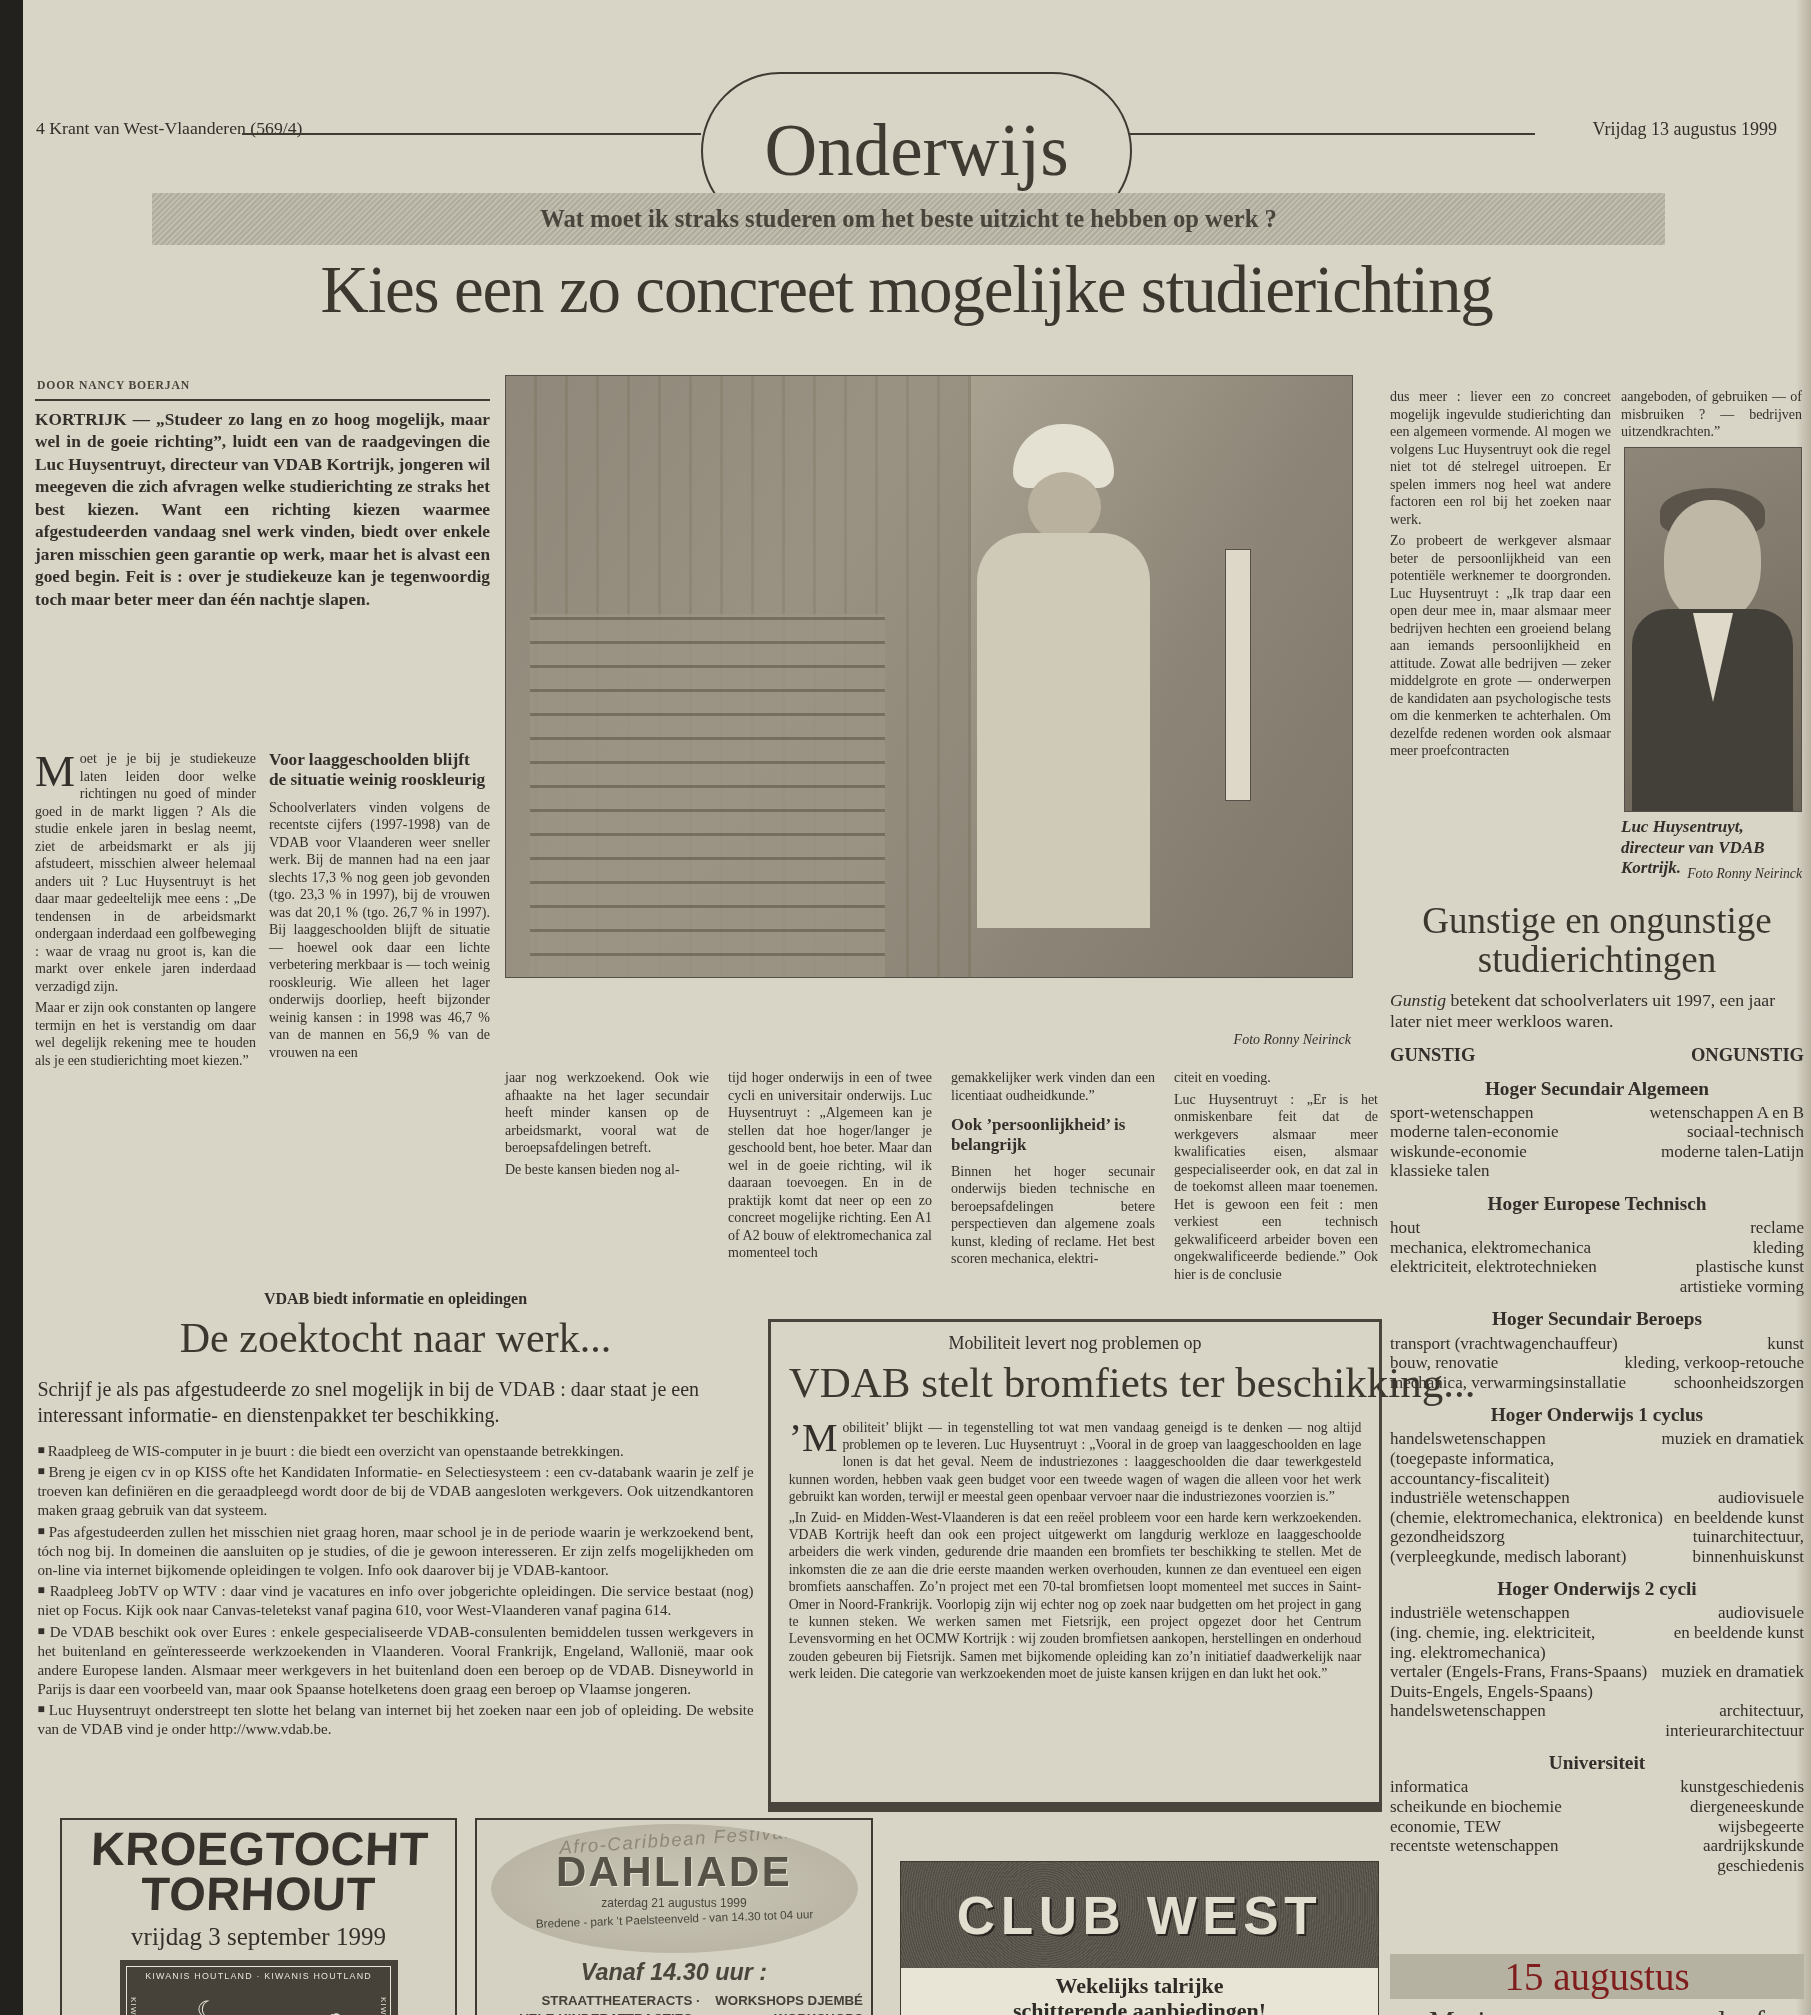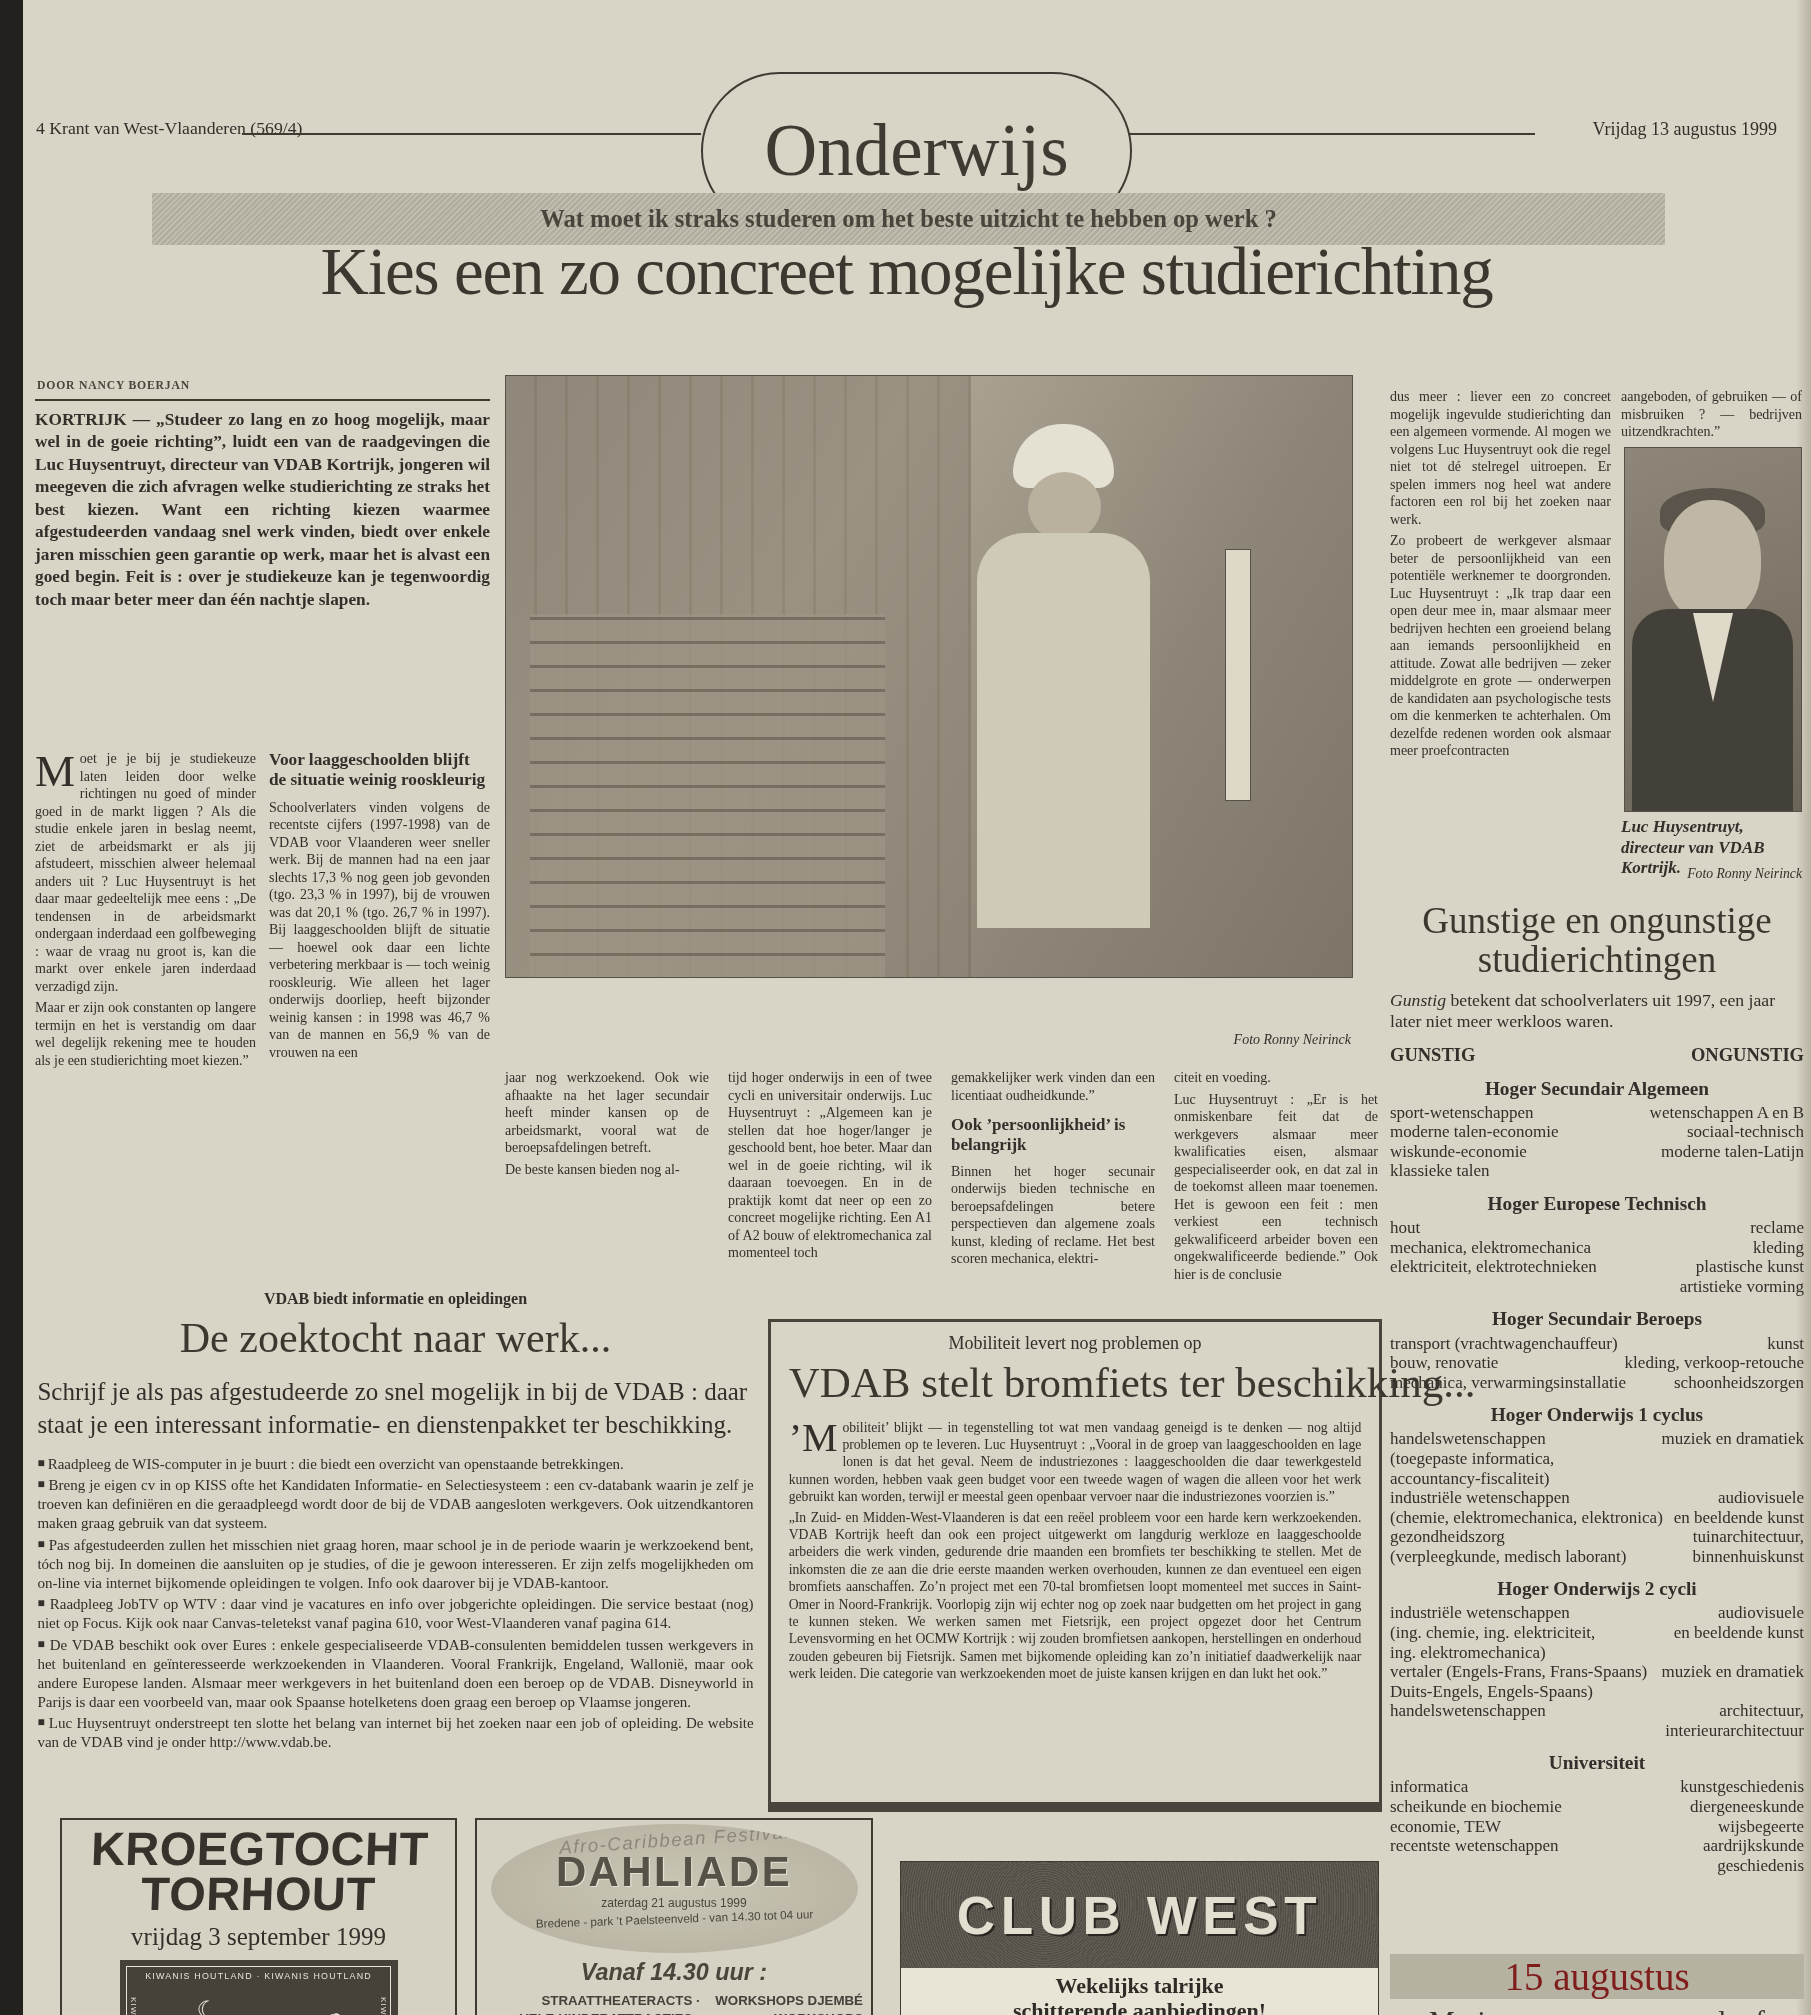--- a/index.html
+++ b/index.html
@@ -5,21 +5,21 @@
   html,body{margin:0;padding:0;background:#4a4742;}
   .page{position:relative;width:1811px;height:2644px;background:#d8d4c6;font-family:"Liberation Serif",serif;color:#332f2a;overflow:hidden;}
   .edge-left{position:absolute;left:0;top:0;width:23.4px;height:100%;background:#23211e;}
   .edge-right{position:absolute;right:0;top:0;width:15.3px;height:100%;background:linear-gradient(90deg,rgba(0,0,0,0),#b7b2a1);}
   
   .pageinfo{position:absolute;left:36px;top:118px;font-size:17.7px;}
   .hrule{position:absolute;height:1.6px;background:#3f3b33;}
   .section-pill{position:absolute;left:701px;top:72px;width:427px;height:154px;border:2.8px solid #3f3b33;border-radius:81px;display:flex;align-items:center;justify-content:center;font-size:73px;color:#3f3b33;background:#d8d4c6;}
   .issue-date{position:absolute;left:1539px;top:119px;width:238px;text-align:right;font-size:18px;}
   .banner{position:absolute;left:152px;top:193px;width:1513px;height:52px;background:#b9b5a5;background-image:repeating-linear-gradient(135deg,rgba(255,255,255,.10) 0 2px,rgba(0,0,0,.05) 2px 4px);display:flex;align-items:center;justify-content:center;font-weight:bold;font-size:24.6px;color:#49453c;}
-  .headline{position:absolute;left:56px;top:233px;width:1701px;text-align:center;font-size:67px;letter-spacing:-1.2px;color:#3c372f;white-space:nowrap;}
+  .headline{position:absolute;left:56px;top:251px;width:1701px;text-align:center;font-size:67px;letter-spacing:-1.2px;color:#3c372f;white-space:nowrap;}
   .byline{position:absolute;left:37px;top:379px;font-size:11.7px;font-weight:bold;letter-spacing:0.8px;color:#49453c;}
   .byline-rule{position:absolute;left:35px;top:399px;width:455px;height:1.6px;background:#3f3b33;}
   .intro{position:absolute;left:35px;top:409px;width:455px;font-size:17.3px;font-weight:bold;line-height:1.3;text-align:justify;}
   
   .main-photo{position:absolute;left:505px;top:375px;width:846px;height:601px;background:linear-gradient(120deg,#968f81 0%,#aca594 35%,#8d8678 70%,#7c7568 100%);border:0.8px solid #55514a;overflow:hidden;}
   .mp-planks{position:absolute;left:0;top:0;width:55%;height:100%;background:repeating-linear-gradient(90deg,#8a8375 0 28px,#79725f 28px 31px);opacity:.55;}
   .mp-bricks{position:absolute;left:24px;bottom:0;width:355px;height:363px;background:repeating-linear-gradient(0deg,#9c9484 0 21px,#6f685a 21px 24px),repeating-linear-gradient(90deg,rgba(0,0,0,0) 0 52px,#6f685a 52px 56px);opacity:.8;}
   .mp-figure{position:absolute;right:173px;top:48px;width:226px;height:504px;}
   .mp-helmet{position:absolute;left:60px;top:0;width:101px;height:64px;background:#e4e0d2;border-radius:50px 50px 16px 16px;}
   .mp-head{position:absolute;left:75px;top:48px;width:73px;height:69px;background:#b9b19e;border-radius:50%;}
@@ -37,21 +37,21 @@
   
   .col{position:absolute;font-size:14px;line-height:1.25;text-align:justify;}
   .col p{margin:0 0 4px 0;}
   .subhead{font-weight:bold;font-size:17.3px;line-height:1.18;text-align:left;margin:0 0 8px 0;}
   .subhead2{font-weight:bold;font-size:17px;line-height:1.18;text-align:left;margin:10.5px 0 8px 0;}
   .dc{float:left;font-size:45px;line-height:.8;padding:3.2px 4.8px 0 0;}
   
   .jobsearch{position:absolute;left:35px;top:1290px;width:721px;}
   .js-kicker{text-align:center;font-weight:bold;font-size:16px;margin-bottom:5.6px;}
   .js-title{text-align:center;font-size:42px;margin-bottom:14.5px;color:#3c372f;}
-  .js-intro{font-size:25px;line-height:1.3;margin:0 2.4px 13.7px 2.4px;}
+  .js-intro{font-size:20px;line-height:1.3;margin:0 2.4px 13.7px 2.4px;}
   .js-bullets{font-size:15px;line-height:1.27;text-align:justify;margin:0 2.4px;}
   .js-bullets p{margin:0 0 2.4px 0;}
   .js-bullets p::before{content:"■ ";font-size:12px;position:relative;top:-2px;}
   
   .moped{position:absolute;left:768px;top:1319px;width:614px;height:493px;border:3.2px solid #49453c;border-bottom-width:10.5px;padding:10.5px 17.7px;box-sizing:border-box;background:#d8d4c6;}
   .moped-kicker{text-align:center;font-size:18px;margin-bottom:4px;}
   .moped-title{text-align:center;font-size:43px;margin-bottom:12px;color:#3c372f;white-space:nowrap;}
   .moped-body{font-size:13.7px;line-height:1.27;text-align:justify;}
   .moped-body p{margin:0 0 3.2px 0;}
   .moped .dc{font-size:40px;}

